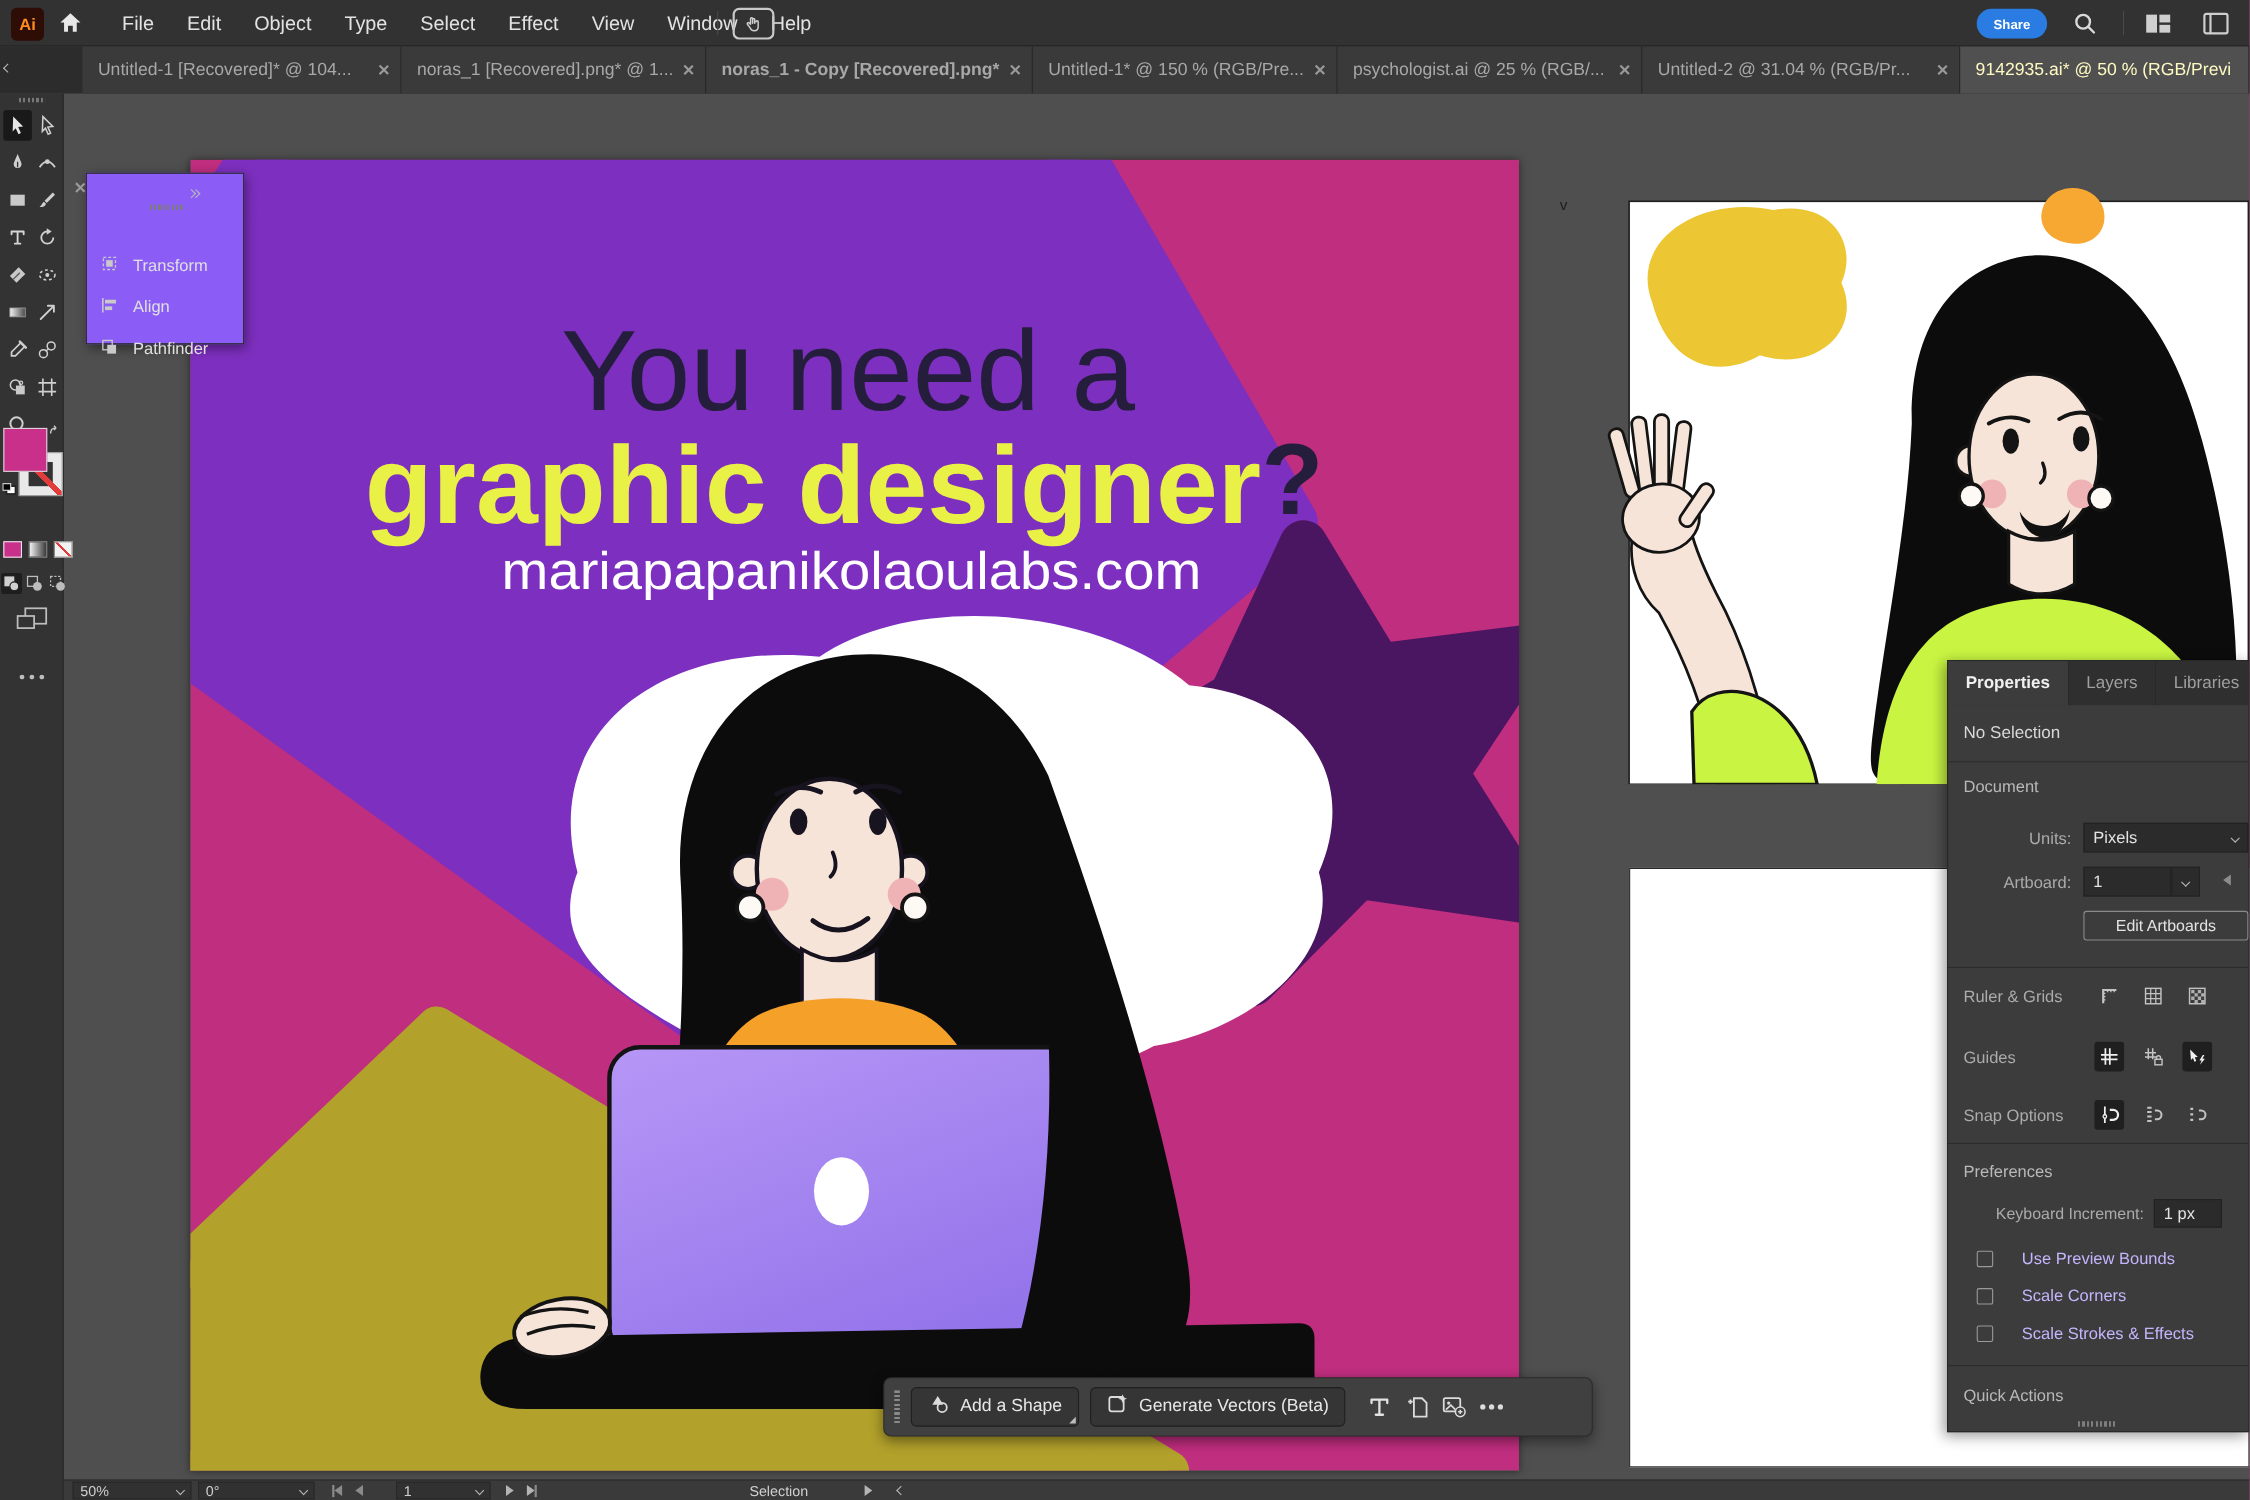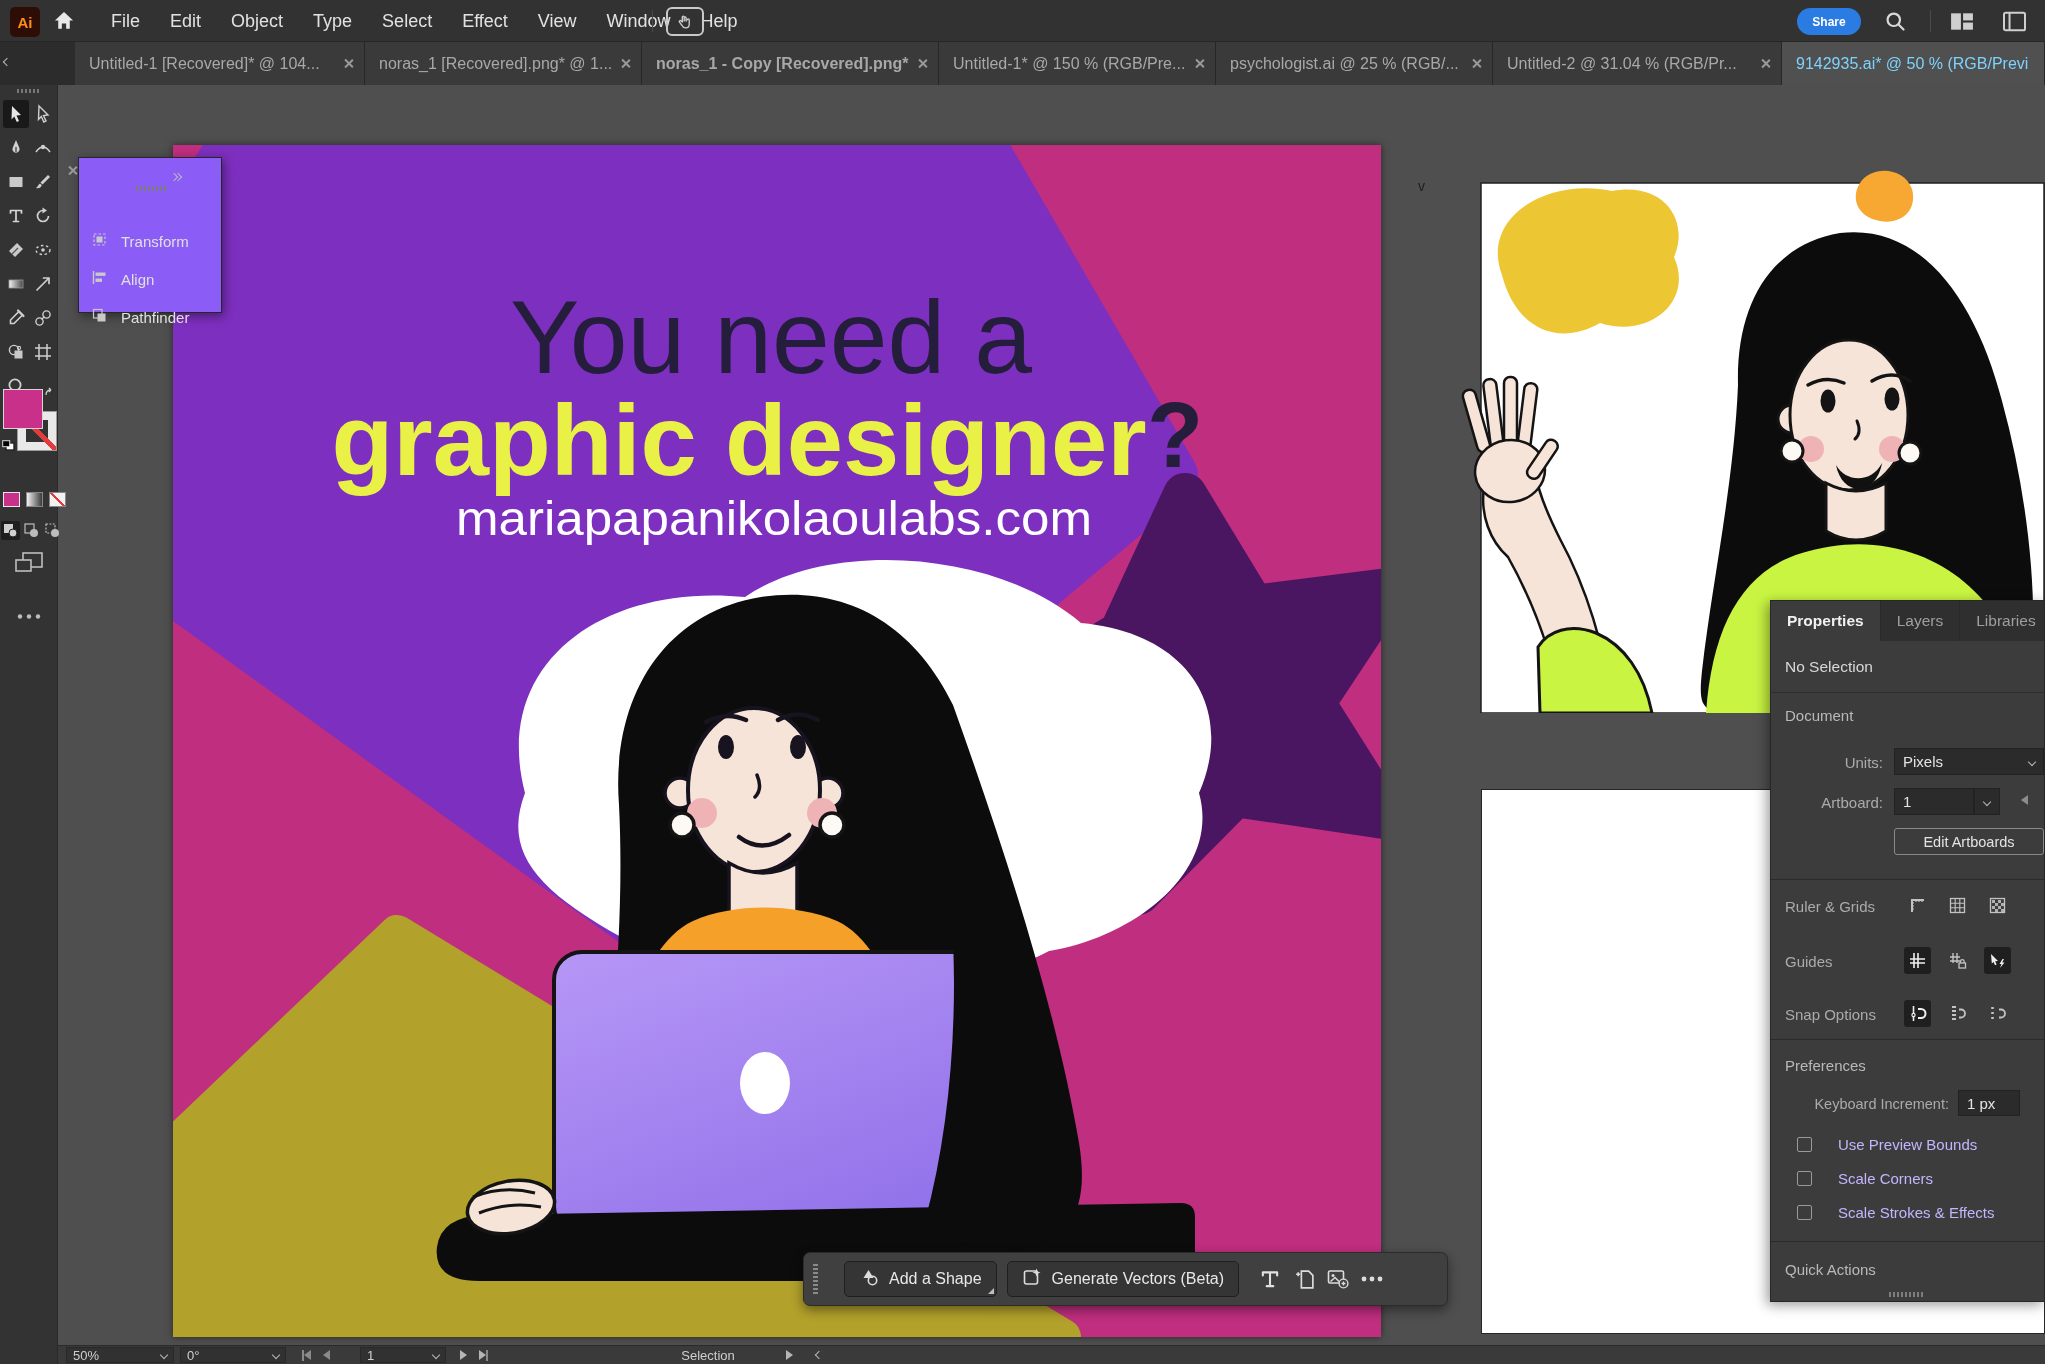--- a/index.html
+++ b/index.html
@@ -19,21 +19,21 @@
                display:flex; align-items:center; justify-content:center; }
   .share-btn { left:1797px; top:8px; width:64px; height:27px; background:#2b7ce2; border-radius:14px;
                color:#fff; font-size:12px; font-weight:700; display:flex; align-items:center; justify-content:center; }
 
   
   .tabbar { left:0; top:42px; width:2045px; height:43px; background:#2c2c2c; display:flex; z-index:49; }
   .tab-lead { width:75px; height:43px; position:relative; flex:0 0 auto; }
   .doc-tab { height:43px; background:#3a3a3a; border-right:1px solid #272727; display:flex; align-items:center;
              padding:0 10px 0 14px; color:#a8a8a8; font-size:16px; flex:0 0 auto; overflow:hidden; }
   .doc-tab .lbl { flex:1; white-space:nowrap; overflow:hidden; min-width:0; }
-  .doc-tab.active { background:#505050; color:#7dd3fc; }
+  .doc-tab.active { background:#505050; color:#fef9c3; }
 
   
   .cv { display:inline-block; width:8px; height:8px; border-right:2px solid #b9b9b9; border-bottom:2px solid #b9b9b9; }
   .cv.down { transform:rotate(45deg); }
   .cv.left { transform:rotate(135deg); }
   .cv.right { transform:rotate(-45deg); }
   .cv.sm { width:6px; height:6px; border-width:1.6px; }
   .xicon { position:relative; width:11px; height:11px; flex:0 0 auto; margin-left:8px; }
   .xicon::before,.xicon::after { content:""; position:absolute; left:5px; top:0; width:1.6px; height:11px; background:#9a9a9a; }
   .xicon::before { transform:rotate(45deg); } .xicon::after { transform:rotate(-45deg); }
@@ -585,21 +585,21 @@
     <span>Scale Strokes &amp; Effects</span>
   </div>
 
   <div class="abs p-divider" style="top:640px;"></div>
   <div class="abs" style="left:14px;top:660px;color:#b9b9b9;">Quick Actions</div>
   <div class="abs" style="left:118px;bottom:4px;width:36px;height:5px;background:repeating-linear-gradient(90deg,#7d7d7d 0 2px,transparent 2px 4px);"></div>
 </div>
 
 <div class="abs taskbar">
   <div class="tk-handle"></div>
-  <div class="tk-btn" style="margin-left:26px;justify-content:space-between;">
+  <div class="tk-btn" style="margin-left:10px;justify-content:space-between;">
     <span>
       <svg width="21" height="21" viewBox="0 0 21 21">
           <path d="M9.5 3 L14.5 11 H4.5 Z" fill="#dcdcdc"></path>
           <circle cx="13.5" cy="13.5" r="4.2" fill="none" stroke="#dcdcdc" stroke-width="1.6"></circle>
         </svg>
     </span>
     <span>Add a Shape</span>
     <span class="tk-corner"></span>
   </div>
   <div class="tk-btn" style="margin-left:10px;">

